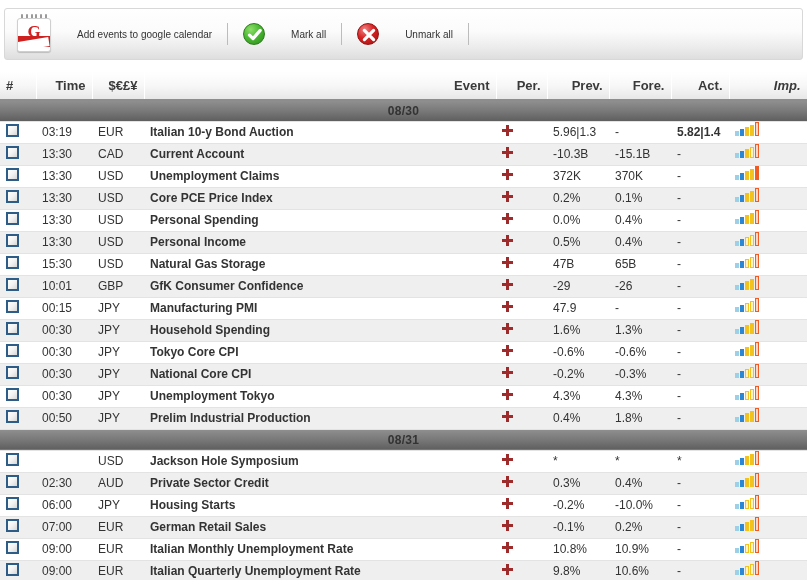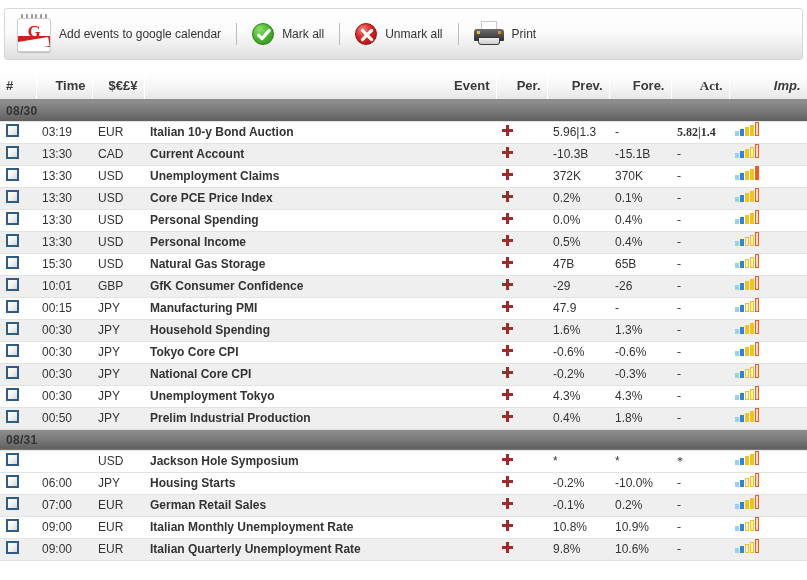--- a/index.html
+++ b/index.html
@@ -24,23 +24,23 @@
     padding-left: 6px;
   }
   .tb-item {
     display: flex;
     align-items: center;
     height: 100%;
     padding: 0 6px;
     cursor: pointer;
   }
   .tb-label {
-    font-size: 12px;
+    font-size: 10px;
     color: #333333;
-    margin-left: 8px;
+    margin-left: 26px;
     white-space: nowrap;
   }
   .tb-sep {
     width: 1px;
     height: 22px;
     background: #bcbcbc;
     margin: 0 9px;
   }
 
   
@@ -161,34 +161,35 @@
   tr.even td { background: #efefef; }
 
   
   .c-num   { width: 36px; }
   .c-time  { width: 56px; }
   .c-cur   { width: 52px; }
   .c-event { width: 352px; }
   .c-per   { width: 51px; }
   .c-prev  { width: 62px; }
   .c-fore  { width: 62px; }
-  .c-act   { width: 58px; font-family: Liberation Serif, serif; }
+  .c-act   { width: 58px; }
   .c-imp   { width: 78px; font-style: italic; }
 
   td.c-time, td.c-cur { color: #4a4a4a; }
   td.c-event { font-weight: bold; color: #2b2b2b; font-size: 12px; }
   td.c-act.has-val { font-weight: bold; color: #111111; }
 
   
   tr.date-row td {
     height: 22px;
     background: linear-gradient(to bottom, #8f8f8f 0%, #7b7b7b 45%, #5f5f5f 100%);
     color: #ffffff;
     font-weight: bold;
     font-size: 12px;
+    text-align: center;
     border-bottom: 1px solid #4f4f4f;
     border-top: 1px solid #9b9b9b;
     letter-spacing: .3px;
   }
 
   
   .cbx {
     width: 13px; height: 13px;
     border: 2px solid #2d5c86;
     background: linear-gradient(135deg, #ffffff 0%, #f2f2f2 50%, #d7d7d7 100%);
@@ -268,30 +269,20 @@
     <span class="circ red">
       <svg width="22" height="22" viewBox="0 0 22 22">
         <path d="M6.4 6.4 L15.6 15.6 M15.6 6.4 L6.4 15.6" stroke="#ffffff" stroke-width="3.2" fill="none" stroke-linecap="round"></path>
       </svg>
     </span>
     <span class="tb-label">Unmark all</span>
   </div>
 
   <span class="tb-sep"></span>
 
-  <div class="tb-item">
-    <span class="printer">
-      <span class="paper-top"></span>
-      <span class="body"></span>
-      <span class="led1"></span>
-      <span class="led2"></span>
-      <span class="tray"></span>
-    </span>
-    <span class="tb-label">Print</span>
-  </div>
 
 </div>
 
 <table id="cal">
   <thead>
     <tr>
       <th class="c-num">#</th>
       <th class="c-time">Time</th>
       <th class="c-cur">$€£¥</th>
       <th class="c-event">Event</th>
@@ -467,20 +458,31 @@
         <td class="c-num"><span class="cbx"></span></td>
         <td class="c-time"></td>
         <td class="c-cur">USD</td>
         <td class="c-event">Jackson Hole Symposium</td>
         <td class="c-per"><span class="plus"></span></td>
         <td class="c-prev">*</td>
         <td class="c-fore">*</td>
         <td class="c-act">*</td>
         <td class="c-imp"><span class="imp"><i class="b1 on"></i><i class="b2 on"></i><i class="b3 on"></i><i class="b4 on"></i><i class="b5 off"></i></span></td>
       </tr>
+      <tr class="even">
+        <td class="c-num"><span class="cbx"></span></td>
+        <td class="c-time">02:30</td>
+        <td class="c-cur">AUD</td>
+        <td class="c-event">Private Sector Credit</td>
+        <td class="c-per"><span class="plus"></span></td>
+        <td class="c-prev">0.3%</td>
+        <td class="c-fore">0.4%</td>
+        <td class="c-act">-</td>
+        <td class="c-imp"><span class="imp"><i class="b1 on"></i><i class="b2 on"></i><i class="b3 on"></i><i class="b4 on"></i><i class="b5 off"></i></span></td>
+      </tr>
       <tr class="odd">
         <td class="c-num"><span class="cbx"></span></td>
         <td class="c-time">06:00</td>
         <td class="c-cur">JPY</td>
         <td class="c-event">Housing Starts</td>
         <td class="c-per"><span class="plus"></span></td>
         <td class="c-prev">-0.2%</td>
         <td class="c-fore">-10.0%</td>
         <td class="c-act">-</td>
         <td class="c-imp"><span class="imp"><i class="b1 on"></i><i class="b2 on"></i><i class="b3 off"></i><i class="b4 off"></i><i class="b5 off"></i></span></td>

